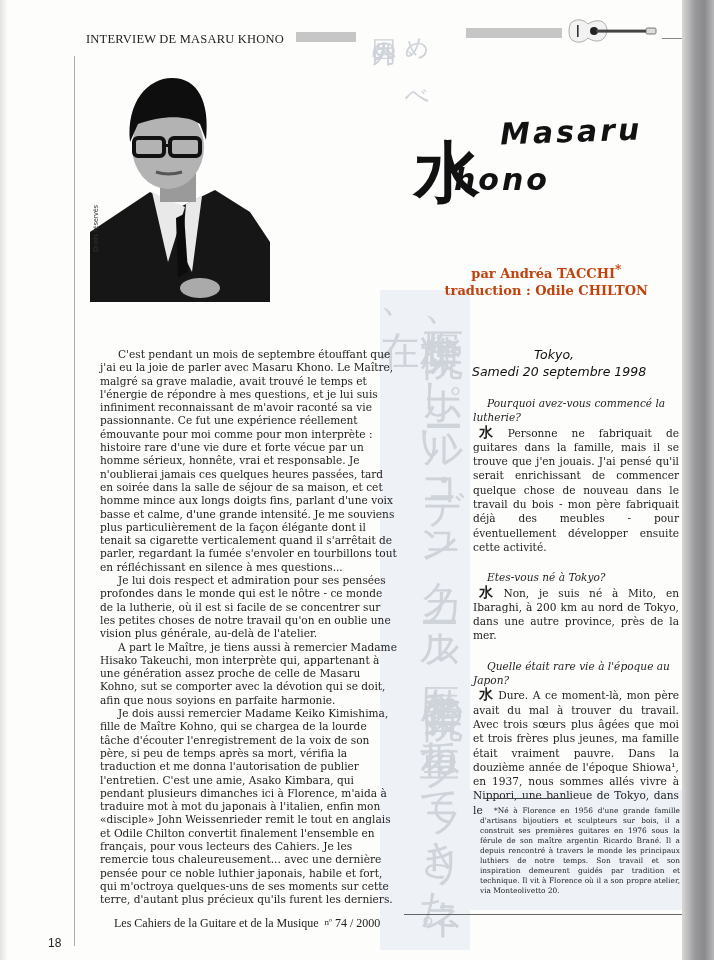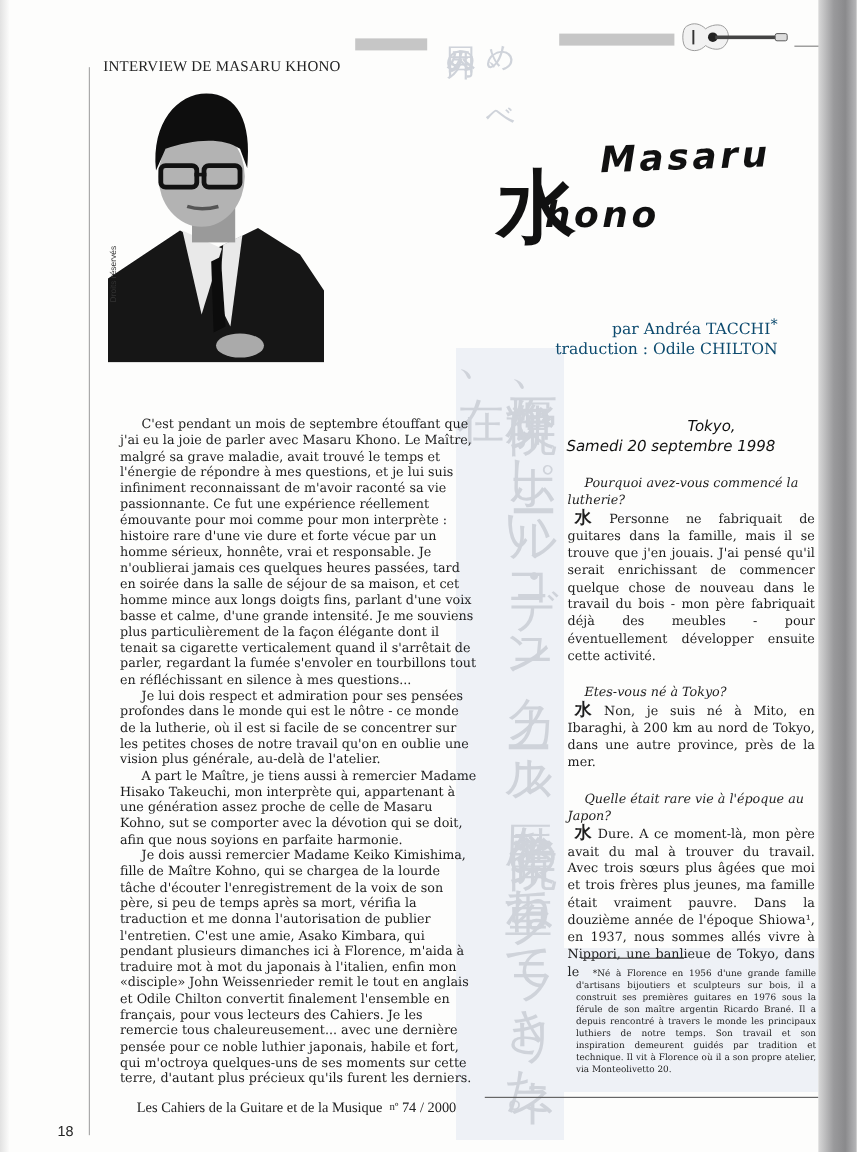--- a/index.html
+++ b/index.html
@@ -4,21 +4,21 @@
 <style>
   * { box-sizing: border-box; margin: 0; padding: 0; }
   html, body { width: 714px; height: 960px; overflow: hidden; }
   body { background: #f4f4f2; font-family: "DejaVu Serif", serif; color: #1a1a1a; position: relative; }
   .page { position: absolute; left: 0; top: 0; width: 682px; height: 960px; background: #fdfdfc; }
   .spine { position: absolute; left: 682px; top: 0; width: 32px; height: 960px;
     background: linear-gradient(to right, #d8d8d8 0%, #9a9a9c 40%, #8a8a8c 70%, #b8b8ba 100%); }
   .left-edge { position: absolute; left: 0; top: 0; width: 8px; height: 960px; background: linear-gradient(to right,#e2e2e2,#fdfdfc); }
 
   
-  .running-head { position: absolute; left: 86px; top: 48px; font-family: "Liberation Serif", serif; font-size: 12.5px; letter-spacing: 0.2px; color: #222; }
+  .running-head { position: absolute; left: 86px; top: 32px; font-family: "Liberation Serif", serif; font-size: 12.5px; letter-spacing: 0.2px; color: #222; }
   .head-bar1 { position: absolute; left: 296px; top: 32px; width: 60px; height: 10px; background: #c6c6c6; }
   .head-bar2 { position: absolute; left: 466px; top: 28px; width: 96px; height: 10px; background: #c6c6c6; }
   .head-rule { position: absolute; left: 662px; top: 38px; width: 24px; height: 1px; background: #888; }
   .guitar { position: absolute; left: 566px; top: 14px; width: 96px; height: 34px; }
 
   .col-rule { position: absolute; left: 74px; top: 56px; width: 1px; height: 890px; background: #aaa; }
 
   
   .jp { position: absolute; writing-mode: vertical-rl; font-family: "DejaVu Sans", sans-serif; color: #cfd3da; font-weight: 300; line-height: 1; }
   .jp1 { left: 372px; top: 20px; font-size: 24px; letter-spacing: 2px; }
@@ -29,30 +29,30 @@
   .jp-bg2 { position: absolute; left: 460px; top: 790px; width: 222px; height: 120px; background: #eef1f6; }
 
   
   .photo { position: absolute; left: 90px; top: 72px; width: 180px; height: 230px; overflow: hidden; }
   .photo-credit { position: absolute; left: 92px; top: 252px; font-family: "Liberation Sans", sans-serif; font-size: 7px; color: #333; transform: rotate(-90deg); transform-origin: left top; white-space: nowrap; }
 
   
   .kanji { position: absolute; left: 414px; top: 140px; font-family: "DejaVu Sans", sans-serif; font-size: 66px; font-weight: 900; color: #111; line-height: 1; }
   .title-first { position: absolute; left: 500px; top: 114px; font-family: "DejaVu Sans", sans-serif; font-size: 30px; font-weight: 700; font-style: italic; letter-spacing: 3px; color: #111; transform: rotate(-2deg); }
   .title-last { position: absolute; left: 454px; top: 162px; font-family: "DejaVu Sans", sans-serif; font-size: 30px; font-weight: 700; font-style: italic; letter-spacing: 3px; color: #111; }
-  .byline { position: absolute; right: 34px; top: 262px; text-align: right; font-family: "DejaVu Serif", serif; font-weight: 400; font-size: 13px; line-height: 17px; color: #0c4a6e; }
+  .byline { position: absolute; right: 34px; top: 262px; text-align: center; font-family: "DejaVu Serif", serif; font-weight: 700; font-size: 13px; line-height: 17px; color: #c2410c; }
   .byline sup { font-size: 12px; vertical-align: 4px; }
 
   
   .body-left { position: absolute; left: 100px; top: 348px; width: 298px; font-family: "DejaVu Serif", serif; font-size: 10.6px; line-height: 13.3px; color: #1d1d1d; }
   .body-left p { text-indent: 18px; text-align: left; }
 
   
   .dateline { position: absolute; left: 470px; top: 346px; width: 210px; font-family: "DejaVu Sans", sans-serif; font-style: italic; font-size: 12.5px; line-height: 17px; color: #111; }
-  .dateline .city { display: block; padding-left: 64px; margin-left: 39px; }
+  .dateline .city { display: block; padding-left: 64px; }
   .dateline .date { display: block; padding-left: 2px; }
   .qa { position: absolute; left: 473px; top: 392px; width: 206px; font-family: "DejaVu Serif", serif; font-size: 10.6px; line-height: 14.3px; color: #1d1d1d; }
   .qa .q { font-style: italic; text-indent: 14px; margin-top: 4px; }
   .qa .a { text-align: justify; margin-top: 0; text-indent: 6px; }
   .qa .a .mark { font-family: "DejaVu Sans", sans-serif; font-weight: 900; font-size: 14px; margin-right: 4px; }
   .qa .gap { height: 12px; }
 
   .fn-rule { position: absolute; left: 484px; top: 798px; width: 86px; height: 1px; background: #444; }
   .footnote { position: absolute; left: 480px; top: 806px; width: 200px; font-family: "DejaVu Serif", serif; font-size: 7.4px; line-height: 10px; color: #222; text-align: justify; text-indent: 14px; }
 

